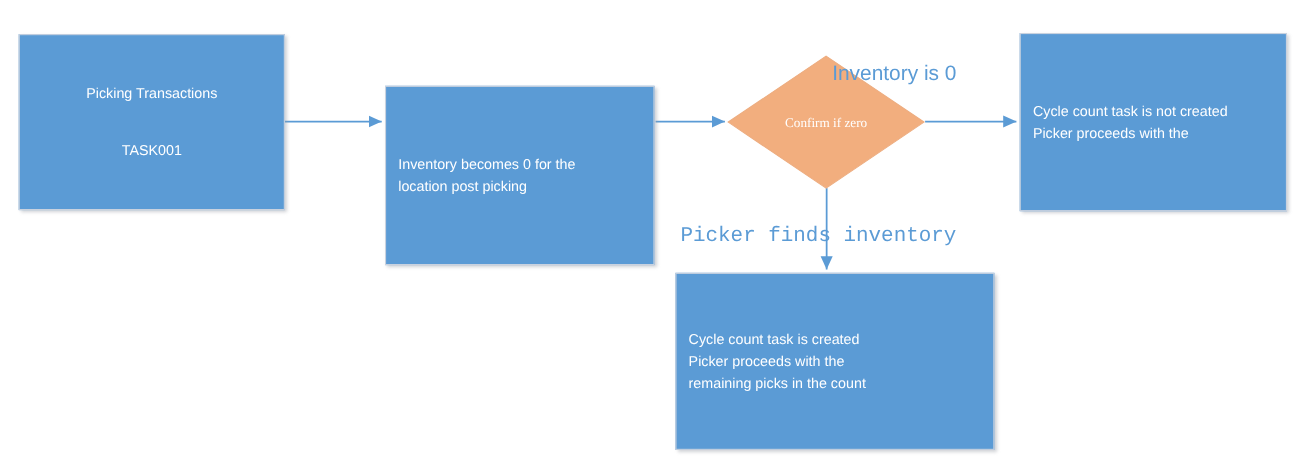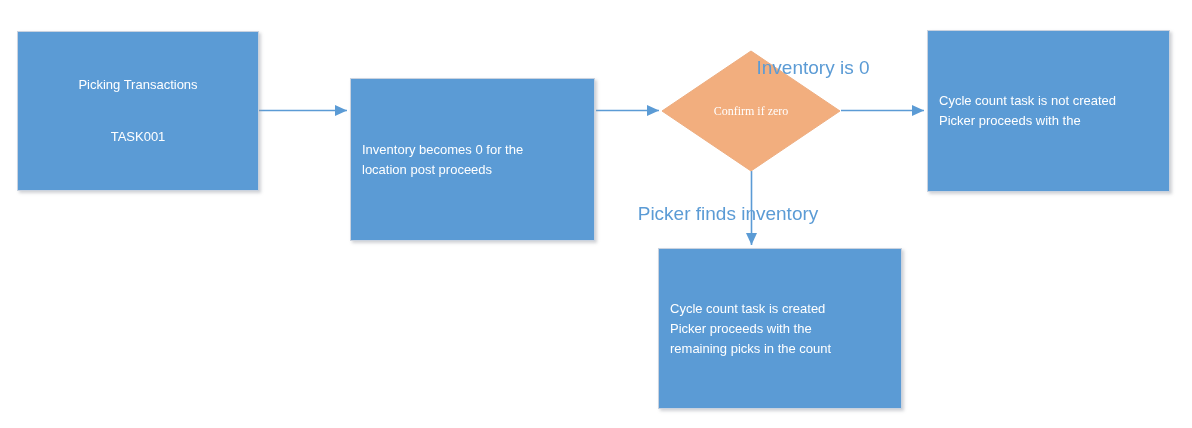--- a/index.html
+++ b/index.html
@@ -50,39 +50,39 @@
     display: flex;
     flex-direction: column;
     justify-content: center;
   }
   .box.centered { align-items: center; text-align: center; }
   .box.leftalign { padding: 0 14px 0 11px; text-align: left; }
   .box.centered .line + .line { margin-top: 32px; }
   .node-start   { left: 17px;  top: 31px;  width: 242px; height: 160px; }
   .node-process { left: 350px; top: 30px;  width: 245px; height: 163px; margin-top: 48px; }
   .node-right   { left: 927px; top: 30px;  width: 243px; height: 162px; }
-  .node-bottom  { left: 658px; top: 248px; width: 244px; height: 161px; }
+  .node-bottom  { left: 614px; top: 248px; width: 290px; height: 161px; }
   .decision-label {
     position: absolute;
     left: 671px; top: 92px;
     width: 160px; height: 38px;
     display: flex; align-items: center; justify-content: center;
     color: var(--box-text);
     font-size: 12px;
     font-family: Liberation Serif, serif;
   }
   .branch-label {
     position: absolute;
     transform: translate(-50%, -50%);
     color: var(--label-text);
     font-size: 19px;
     white-space: nowrap;
   }
   .branch-label-yes { left: 813px; top: 68px; }
-  .branch-label-no  { left: 728px; top: 214px; }
+  .branch-label-no  { left: 744px; top: 214px; font-family: Liberation Mono, monospace; }
 </style>
 </head>
 <body>
 
 <div class="canvas">
 
   <svg class="connectors" viewBox="0 0 1192 428" xmlns="http://www.w3.org/2000/svg">
     <defs>
       <marker id="ah" viewBox="0 0 12 12" refX="12" refY="6" markerWidth="12" markerHeight="12" markerUnits="userSpaceOnUse" orient="auto">
         <path class="arrowhead-shape" d="M0,0.5 L12,6 L0,11.5 Z"></path>
@@ -95,21 +95,21 @@
     <polygon class="diamond-shape" points="751,51 840,111 751,171 662,111"></polygon>
   </svg>
 
   <div class="box centered node-start">
     <div class="line">Picking Transactions</div>
     <div class="line">TASK001</div>
   </div>
 
   <div class="box leftalign node-process">
     <div class="line">Inventory becomes 0 for the</div>
-    <div class="line">location post proceeds</div>
+    <div class="line">location post picking</div>
   </div>
 
   <div class="decision-label">Confirm if zero</div>
 
   <div class="box leftalign node-right">
     <div class="line">Cycle count task is not created</div>
     <div class="line">Picker proceeds with the</div>
   </div>
 
   <div class="box leftalign node-bottom">

